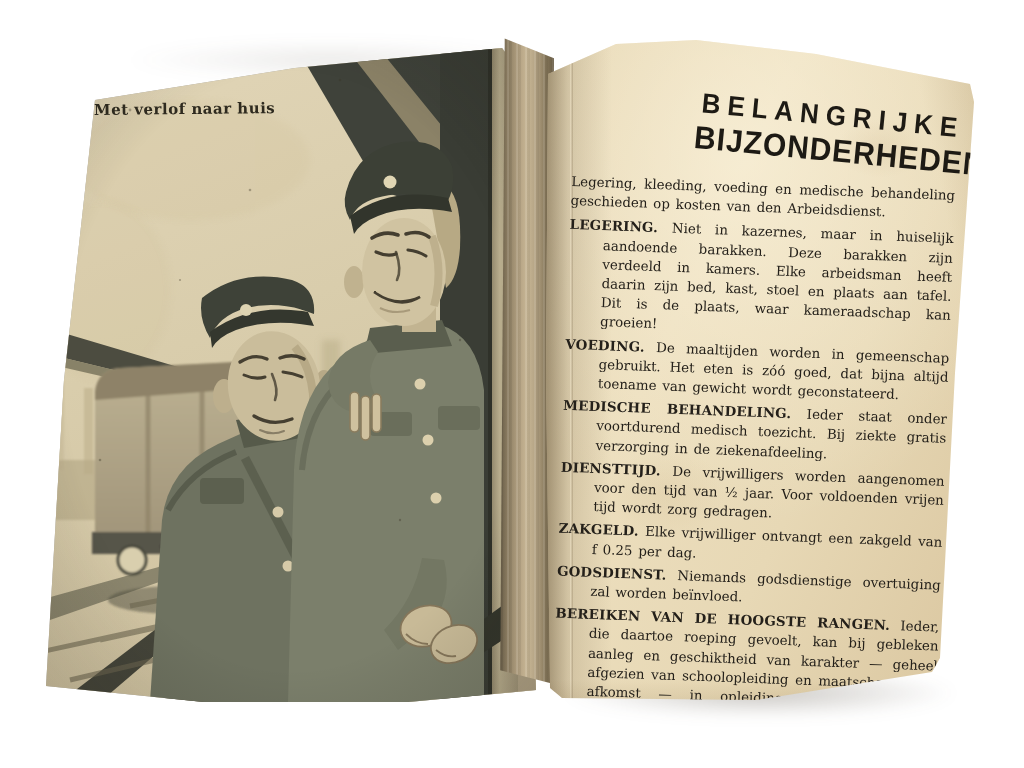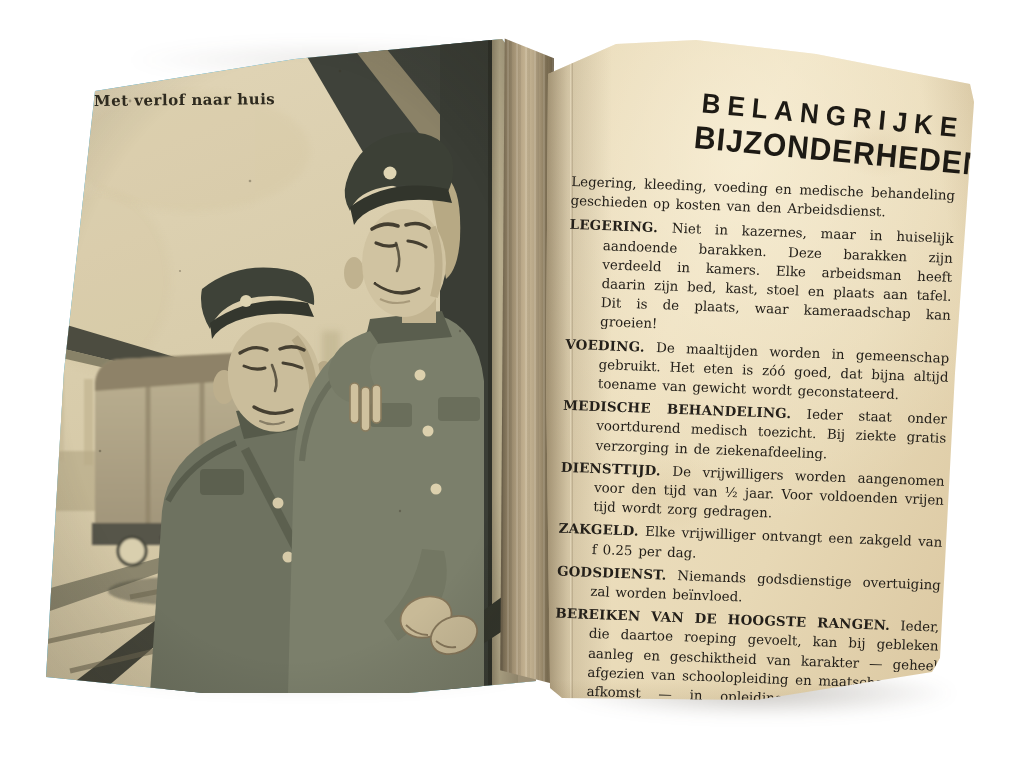--- a/index.html
+++ b/index.html
@@ -6,23 +6,23 @@
   .scene{position:relative;width:1024px;height:768px;background:#ffffff;overflow:hidden;
          font-family:"DejaVu Serif", serif;}
 
   
   .shadow-blob{position:absolute;border-radius:50%;filter:blur(7px);}
   .shadow-left{left:70px;top:648px;width:470px;height:46px;background:radial-gradient(ellipse,rgba(60,50,35,.30),rgba(60,50,35,0) 70%);}
   .shadow-right{left:560px;top:668px;width:400px;height:50px;background:radial-gradient(ellipse,rgba(60,50,35,.28),rgba(60,50,35,0) 70%);}
   .shadow-top{left:120px;top:40px;width:420px;height:40px;background:radial-gradient(ellipse,rgba(60,50,35,.10),rgba(60,50,35,0) 70%);}
 
   
-  .page-left{position:absolute;left:40px;top:31px;width:505px;height:662px;z-index:2;
+  .page-left{position:absolute;left:40px;top:40px;width:505px;height:662px;z-index:2;
     clip-path:polygon(55px 60px,255px 28px,462px 8px,474px 24px,496px 650px,262px 672px,6px 646px,24px 340px);
-    background:#0ea5e9;}
+    background:#a3a3a3;}
   .page-left svg{position:absolute;left:0;top:0;width:100%;height:100%;display:block;}
   .photo-caption{position:absolute;left:54px;top:60px;font-family:"DejaVu Serif",serif;
     font-weight:bold;font-size:15px;letter-spacing:.5px;color:#2e2a1f;transform:rotate(-.6deg);}
 
   
   .gutter{position:absolute;left:498px;top:32px;width:56px;height:658px;z-index:3;
     clip-path:polygon(12% 1%,100% 4%,96% 99%,4% 97%);
     background:linear-gradient(90deg,#5d5340 0%,#8d7e62 18%,#b5a384 38%,#c7b695 52%,#b3a283 68%,#857659 86%,#665a44 100%);}
   .gutter::after{content:"";position:absolute;inset:0;
     background:repeating-linear-gradient(90deg,rgba(255,255,255,.10) 0 2px,rgba(0,0,0,.06) 2px 5px,rgba(255,255,255,0) 5px 9px);}

